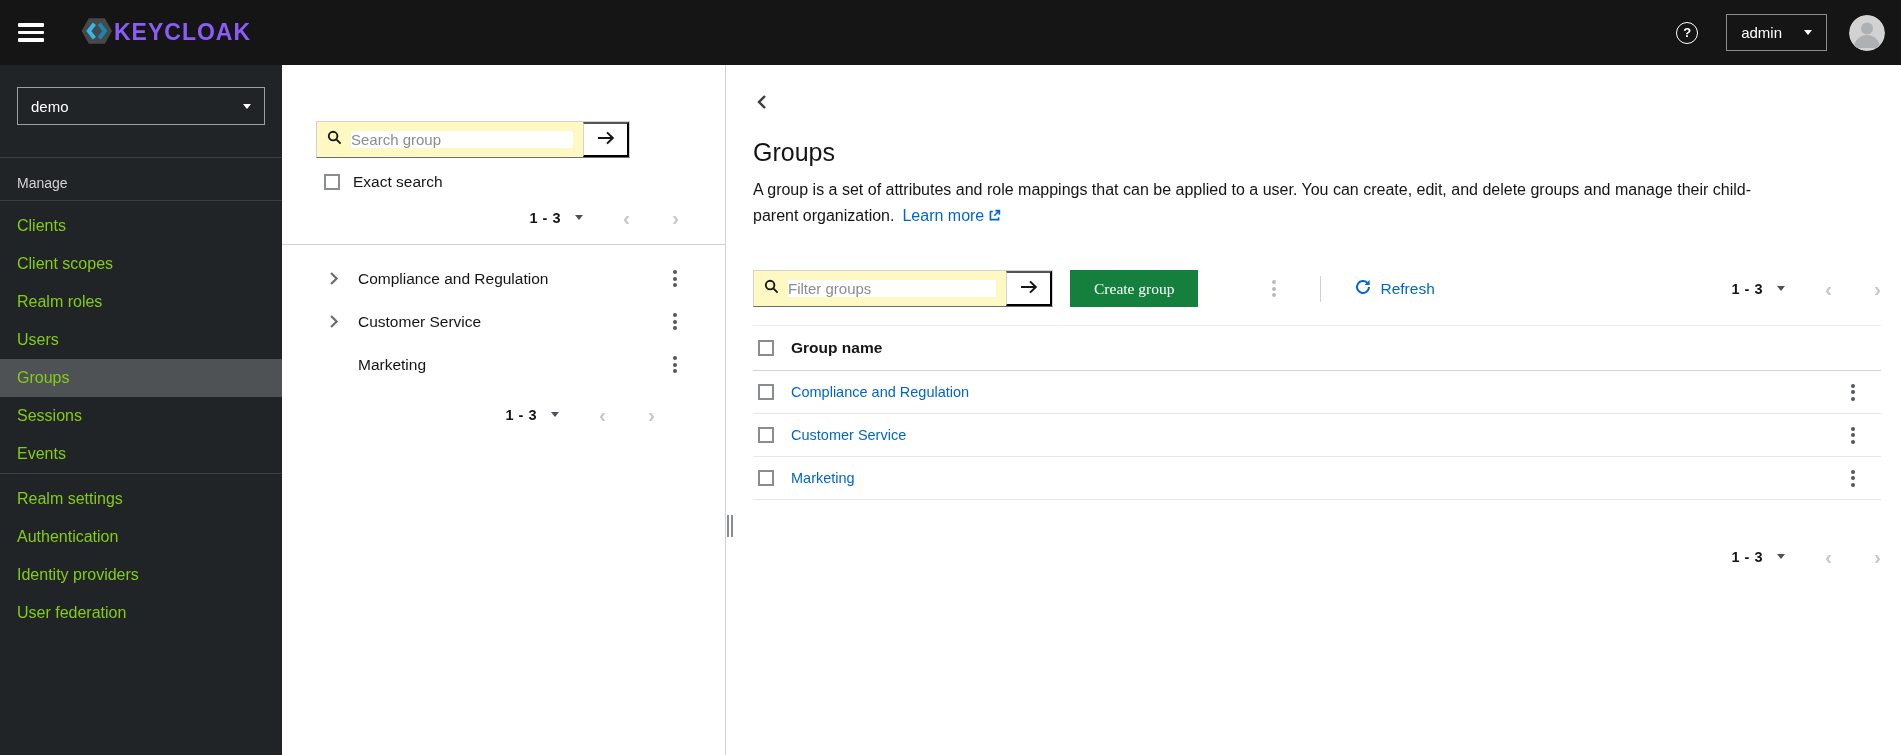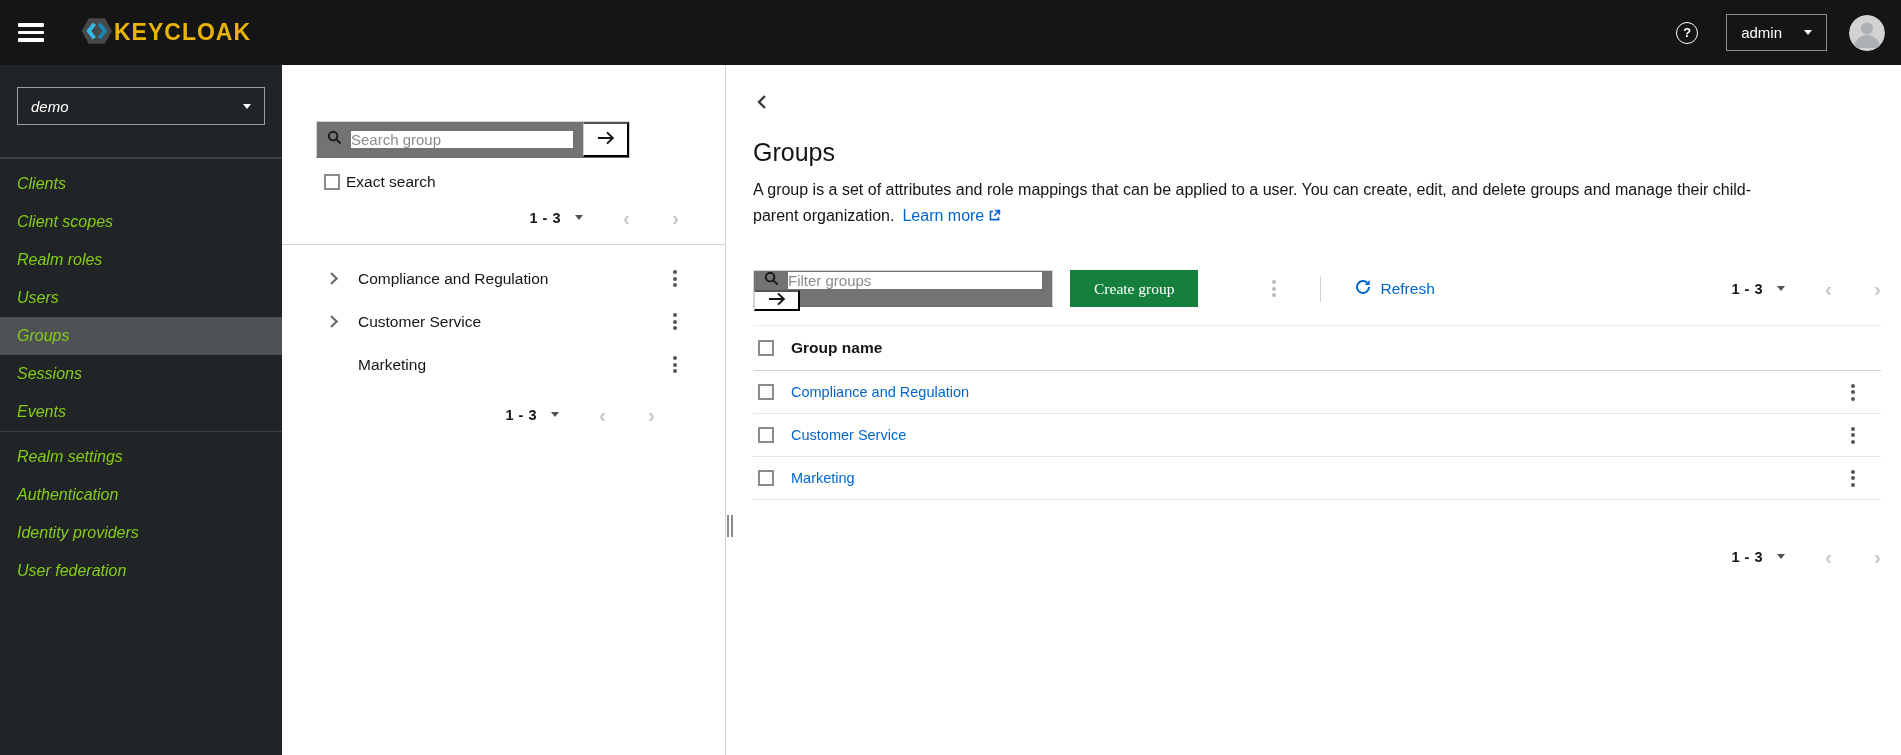--- a/index.html
+++ b/index.html
@@ -4,57 +4,57 @@
 <style>
   * { box-sizing: border-box; margin: 0; padding: 0; }
   html, body { width: 1901px; height: 755px; overflow: hidden; }
   body { font-family: "Liberation Sans", sans-serif; color: #151515; background: #fff; }
 
   
   .topbar { height: 65px; background: #151515; display: flex; align-items: center; padding: 0 16px 0 18px; }
   .hamburger { width: 26px; display: flex; flex-direction: column; gap: 4px; cursor: pointer; margin-right: 28px; }
   .hamburger span { display: block; height: 3.5px; background: #fff; border-radius: 1px; }
   .brand { display: flex; align-items: center; gap: 2px; }
-  .brand-text { font-size: 23px; font-weight: 700; color: #eab308; letter-spacing: 1px; }
+  .brand-text { font-size: 23px; font-weight: 700; color: #8b5cf6; letter-spacing: 1px; }
   .topbar-spacer { flex: 1; }
   .help-btn { width: 22px; height: 22px; border: 1.6px solid #fff; border-radius: 50%; color: #fff;
               font-size: 13px; font-weight: 700; display: flex; align-items: center; justify-content: center;
               cursor: pointer; margin-right: 28px; }
   .user-menu { display: flex; align-items: center; gap: 22px; border: 1px solid #8a8d90; color: #fff;
                font-size: 15px; padding: 9px 14px; cursor: pointer; margin-right: 22px; }
   .caret-down { width: 0; height: 0; border-left: 4.5px solid transparent; border-right: 4.5px solid transparent;
                 border-top: 5.5px solid #fff; display: inline-block; }
   .avatar { width: 36px; height: 36px; border-radius: 50%; overflow: hidden; cursor: pointer; }
 
   
   .layout { display: flex; height: 690px; }
 
   
-  .sidebar { width: 282px; background: #212427; color: #fff; flex: none; font-style: italic; }
+  .sidebar { width: 282px; background: #212427; color: #fff; flex: none; }
   .realm-box { margin: 22px 17px 0 17px; height: 38px; border: 1px solid #9da0a3; display: flex;
                align-items: center; justify-content: space-between; padding: 0 13px; font-size: 15px; cursor: pointer; }
   .realm-divider { border-bottom: 1px solid #3c3f42; margin-top: 32px; }
   .nav-section-label { padding: 17px 17px 9px 17px; font-size: 14px; color: #d2d2d2; }
   .nav-section-divider { border-bottom: 1px solid #3c3f42; }
   .nav-list { padding-top: 6px; }
   .nav-item { padding: 10px 17px; font-size: 16px; color: #84cc16; cursor: pointer; }
   .nav-item.active { background: #4f5255; }
   .configure-gap { margin-top: 38px; }
 
   
   .tree-panel { width: 443px; flex: none; background: #fff; padding-top: 56px; }
   .search-control { margin-left: 34px; width: 314px; height: 37px; display: flex;
-                    border: 1px solid #d2d2d2; border-bottom-color: #6a6e73; background: #737373; }
+                    border: 1px solid #d2d2d2; border-bottom-color: #6a6e73; background: #fef9c3; }
   .search-input-wrap { flex: 1; display: flex; align-items: center; gap: 9px; padding: 0 10px; }
   .search-input-wrap input { border: none; outline: none; width: 100%; font-size: 15px; color: #151515;
                              font-family: "Liberation Sans", sans-serif; }
   .search-input-wrap input::placeholder { color: #8a8d90; }
   .search-go { width: 46px; border-left: 1px solid #d2d2d2; display: flex; align-items: center;
                justify-content: center; background: #fff; cursor: pointer; }
-  .exact-row { margin: 15px 0 0 42px; display: flex; align-items: center; gap: 6px; font-size: 15.5px; }
+  .exact-row { margin: 15px 0 0 42px; display: flex; align-items: center; gap: 13px; font-size: 15.5px; }
   .checkbox { width: 16px; height: 16px; border: 2px solid #8a8d90; background: #fff; flex: none; cursor: pointer; }
 
   .pagination { display: flex; align-items: center; }
   .pg-toggle { display: flex; align-items: center; gap: 14px; background: none; border: none; cursor: pointer;
                font-family: "Liberation Sans", sans-serif; text-align: right; }
   .pg-range { font-size: 14.5px; font-weight: 700; color: #151515; letter-spacing: 0.5px; }
   .pg-caret { width: 0; height: 0; border-left: 4.5px solid transparent; border-right: 4.5px solid transparent;
               border-top: 5.5px solid #4d5258; }
   .pg-nav { font-size: 21px; color: #c9c9c9; line-height: 1; cursor: default; font-weight: 700; }
   .pg-prev { margin-left: 40px; } .pg-next { margin-left: 42px; }
@@ -79,21 +79,21 @@
 
   
   .main { flex: 1; padding: 28px 20px 0 20px; background: #fff; min-width: 0; }
   .back-btn { background: none; border: none; cursor: pointer; padding: 2px 4px; }
   .page-title { margin-top: 24px; font-size: 25px; font-weight: 500; color: #151515; }
   .page-desc { margin-top: 10px; font-size: 16px; line-height: 1.6; color: #151515; max-width: 1040px; }
   .learn-more { color: #0066cc; text-decoration: none; margin-left: 8px; white-space: nowrap; }
   .learn-more svg { vertical-align: -1px; margin-left: 4px; }
 
   .toolbar { margin-top: 42px; display: flex; align-items: center; }
-  .toolbar .search-control { margin-left: 0; width: 300px; flex-direction: column; }
+  .toolbar .search-control { margin-left: 0; width: 300px; }
   .btn-primary { margin-left: 17px; height: 37px; background: #15803d; color: #fff; border: none;
                  font-size: 15.5px; padding: 0 24px; cursor: pointer; font-family: Liberation Serif, serif; }
   .toolbar-kebab { margin-left: 72px; }
   .toolbar-vdiv { width: 1px; height: 26px; background: #d2d2d2; margin-left: 42px; }
   .refresh-btn { margin-left: 34px; display: flex; align-items: center; gap: 9px; background: none; border: none;
                  color: #0066cc; font-size: 15.5px; cursor: pointer; font-family: "Liberation Sans", sans-serif; }
 
   .group-table { margin-top: 18px; border-top: 1px solid #ececec; }
   .table-header { height: 45px; display: flex; align-items: center; padding: 0 24px 0 5px;
                   border-bottom: 1px solid #d2d2d2; }
@@ -142,20 +142,21 @@
 
 <div class="layout">
 
   <nav class="sidebar">
     <div class="realm-box">
       <span>demo</span>
       <span class="caret-down"></span>
     </div>
     <div class="realm-divider"></div>
 
+    <div class="nav-section-label">Manage</div>
     <div class="nav-section-divider"></div>
     <div class="nav-list">
       <div class="nav-item">Clients</div>
       <div class="nav-item">Client scopes</div>
       <div class="nav-item">Realm roles</div>
       <div class="nav-item">Users</div>
       <div class="nav-item active">Groups</div>
       <div class="nav-item">Sessions</div>
       <div class="nav-item">Events</div>
     </div>

